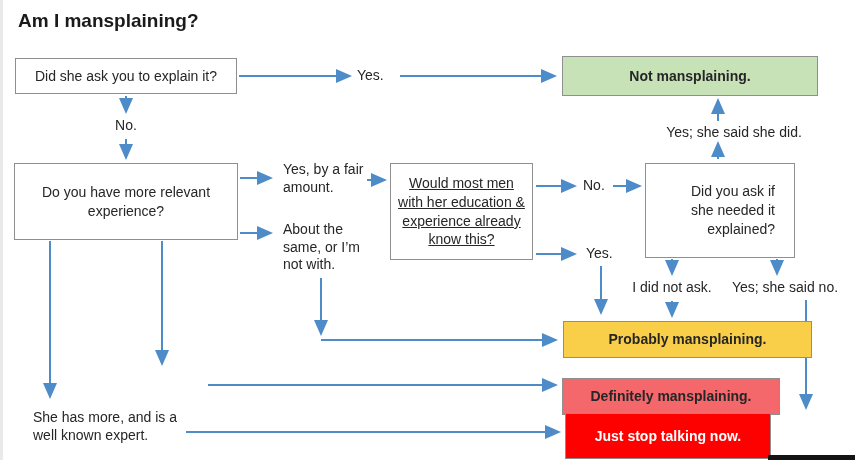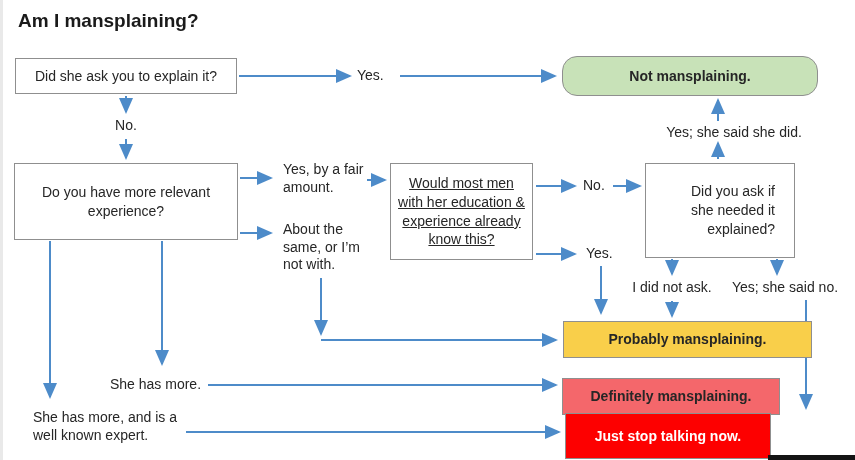--- a/index.html
+++ b/index.html
@@ -11,21 +11,21 @@
     position:relative; width:855px; height:460px; overflow:hidden;
     background:#ffffff; font-family:"Liberation Sans", sans-serif; color:var(--text);
   }
   .box{
     position:absolute; box-sizing:border-box; background:#fff;
     border:1.5px solid var(--border);
     display:flex; align-items:center; justify-content:center;
     text-align:center; font-size:14px; line-height:1.35; padding:14px 6px;
   }
   .result{font-weight:bold;}
-  .box.green{background:var(--green);border-radius:15px;}
+  .box.green{background:var(--green);}
   .box.yellow{background:var(--yellow);}
   .box.salmon{background:var(--salmon);margin-top:10px;}
   .box.red{background:var(--red); color:#ffffff;}
   .lbl{
     position:absolute; font-size:14px; line-height:1.25; color:var(--text);
     white-space:normal;
   }
   .lbl.center{text-align:center;}
   #arrows{position:absolute; left:0; top:0; width:855px; height:460px; pointer-events:none;}
   #arrows line, #arrows polyline{stroke:var(--arrow); stroke-width:2; fill:none;}
@@ -119,19 +119,18 @@
   <div class="lbl" style="left:583px; top:177px;">No.</div>
 
   <div class="lbl" style="left:586px; top:245px;">Yes.</div>
 
   <div class="lbl center" style="left:622px; top:279px; width:100px;">I did not ask.</div>
 
   <div class="lbl center" style="left:648px; top:124px; width:172px;">Yes; she said she did.</div>
 
   <div class="lbl center" style="left:726px; top:279px; width:118px;">Yes; she said no.</div>
 
-  <div class="lbl" style="left:110px; top:376px;">She has more.</div>
 
   <div class="lbl" style="left:33px; top:409px; width:152px;">She has more, and is a well known expert.</div>
 
   <div class="black-bar"></div>
 
 </div>
 
 </body></html>

